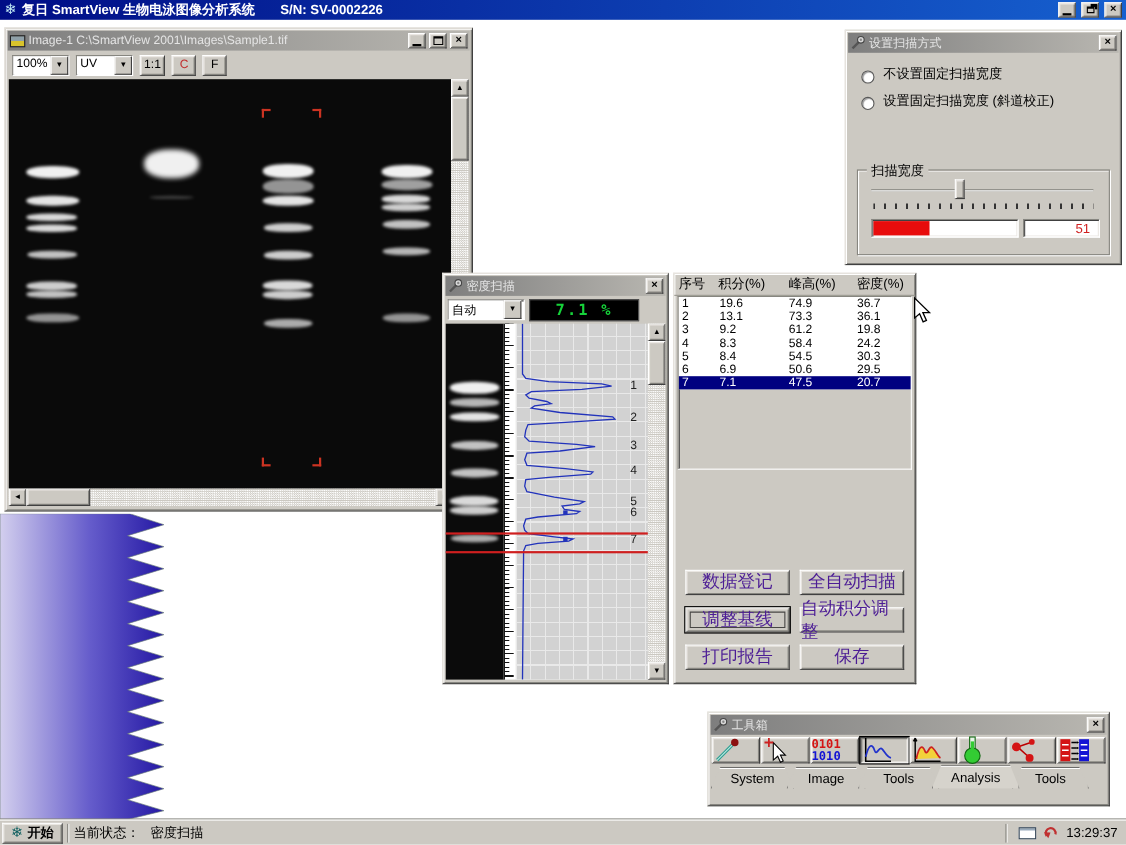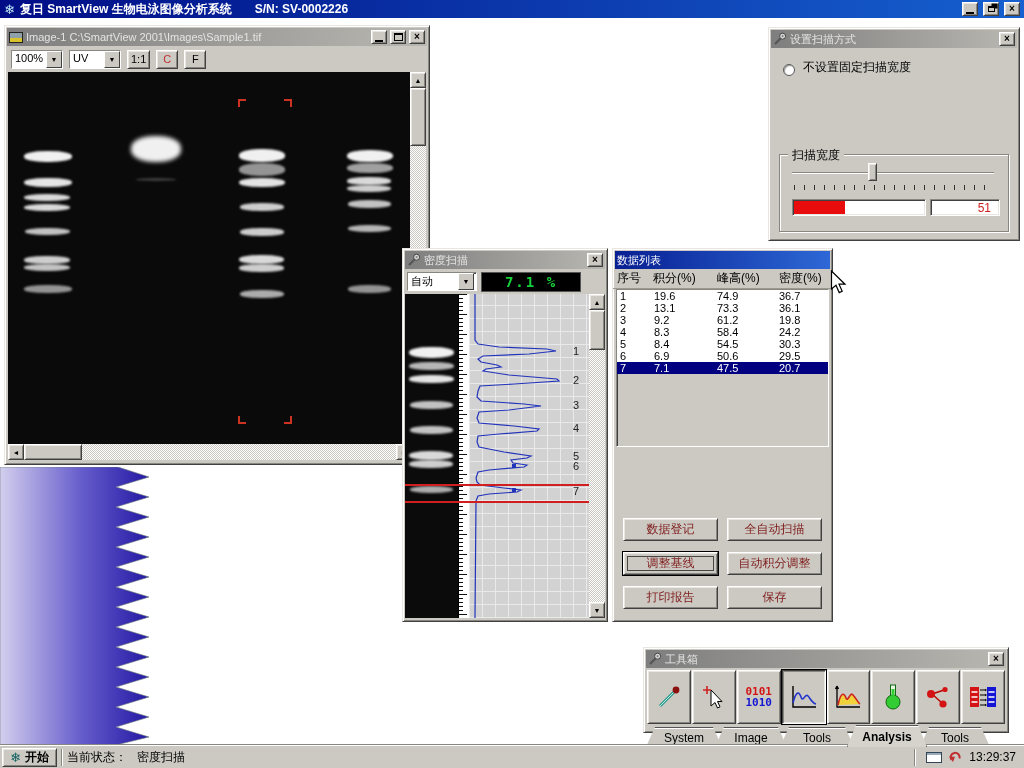--- a/index.html
+++ b/index.html
@@ -124,41 +124,41 @@
   .dt-list{margin:0 3px;flex:0 0 158px;background:#ccc9c2;border:1px solid;
            border-color:#878680 #fff #fff #878680;box-shadow:inset 1px 1px 0 #404040;overflow:hidden}
   .dt-rows{background:#fff}
   .dt-row{display:flex;height:12px;align-items:center;font-size:11px;padding:0 3px;background:#fff}
   .dt-row span:nth-of-type(1){width:34px}
   .dt-row span:nth-of-type(2){width:63px}
   .dt-row span:nth-of-type(3){width:62px}
   .dt-row.selected{background:#000080;color:#fff}
   .dt-filler{flex:1}
   .dt-buttons{display:grid;grid-template-columns:1fr 1fr;gap:11px 9px;padding:10px 10px 12px 10px}
-  .btn{height:23px;display:flex;align-items:center;justify-content:center;font-size:12px;color:#7f1d1d}
+  .btn{height:23px;display:flex;align-items:center;justify-content:center;font-size:16px;color:#4c1d95}
   .btn.focused{outline:1px solid #000;box-shadow:inset 1px 1px 0 #e9e6e1,inset -1px -1px 0 #878680,
                inset 0 0 0 3px #ccc9c2, inset 0 0 0 4px rgba(0,0,0,.65)}
 
   
   .toolbox{left:643px;top:647px;width:366px;height:86px}
   .tool-row{display:flex;gap:1px;padding:2px 3px 0 3px}
-  .toolbtn{width:44px;height:54px;display:flex;align-items:center;justify-content:center}
+  .toolbtn{width:44px;height:24px;display:flex;align-items:center;}
   .toolbtn.pressed{border-color:#404040 #fff #fff #404040;
       box-shadow:inset 1px 1px 0 #878680,inset -1px -1px 0 #e9e6e1;outline:1px solid #000}
   .binary{font-family:"DejaVu Sans Mono",monospace;font-weight:bold;font-size:11px;line-height:11px;text-align:center}
   .binary .r{color:#d41414}.binary .b{color:#1414d4}
   .tabs{display:flex;align-items:flex-end;height:22px;padding-left:2px;margin-top:1px}
   .tab{position:relative;height:20px;display:flex;align-items:center;justify-content:center;
        font-size:12px;background:#ccc9c2;border:1px solid #555;border-bottom:none;
        clip-path:polygon(9px 0,calc(100% - 9px) 0,100% 100%,0 100%);margin-left:-7px;
        box-shadow:inset 0 1px 0 #fff}
   .tab:nth-of-type(1){margin-left:0;width:76px}
   .tab:nth-of-type(2){width:72px}.tab:nth-of-type(3){width:74px}
   .tab:nth-of-type(4){width:80px}.tab:nth-of-type(5){width:70px}
-  .tab.active{font-weight:bold;height:22px;background:#d6d3cc;z-index:3}
+  .tab.active{font-weight:normal;height:22px;background:#d6d3cc;z-index:3}
 
   
   .taskbar{position:absolute;left:0;bottom:0;width:1024px;height:23px;background:#ccc9c2;
            border-top:1px solid #fff;box-shadow:0 -1px 0 #878680;display:flex;align-items:center;padding:0 2px}
   .start-btn{height:19px;padding:0 7px;display:flex;align-items:center;gap:4px;font-size:12px;font-weight:bold}
   .start-btn .snow{color:#0e5f5f;font-size:13px}
   .tb-divider{width:2px;height:17px;margin:0 4px;border-left:1px solid #878680;border-right:1px solid #fff}
   .tb-status{font-size:12px;display:flex;gap:10px;flex:1}
   .tray{display:flex;align-items:center;gap:6px;padding:0 6px}
   .kbd-icon{width:16px;height:11px;background:#fff;border:1px solid #345;
@@ -283,20 +283,24 @@
           <circle cx="9.6" cy="4.2" r="1.1" fill="#888"></circle>
         </svg>
       <span class="title-text">设置扫描方式</span>
       <span class="tbtn raised">×</span>
     </div>
     <div class="scan-body">
 
     <div class="radio-row">
           <span class="radio"></span>
           <span class="radio-label">不设置固定扫描宽度</span>
+        </div>
+        <div class="radio-row">
+          <span class="radio"></span>
+          <span class="radio-label">设置固定扫描宽度 (斜道校正)</span>
         </div>
       </div>
     <div class="group">
       <span class="group-legend">扫描宽度</span>
       <span class="slider-track"></span>
       <span class="slider-thumb raised"></span>
       <span class="slider-ticks"></span>
       <span class="prog-a sunken">
         <span class="prog-fill"></span>
       </span>
@@ -355,23 +359,20 @@
       <div class="dens-scroll">
         <span class="sb-btn raised">▲</span>
         <span class="sb-thumb raised" style="height:40px"></span>
         <span style="flex:1"></span>
         <span class="sb-btn raised">▼</span>
       </div>
     </div>
   </div>
 
   <div class="window data-window">
-    <div class="titlebar active">
-      <span class="title-text">数据列表</span>
-    </div>
     <div class="dt-header">
 
     <span>序号</span>
         <span>积分(%)</span>
         <span>峰高(%)</span>
         <span>密度(%)</span>
       </div>
     <div class="dt-list">
       <div class="dt-rows">
 

